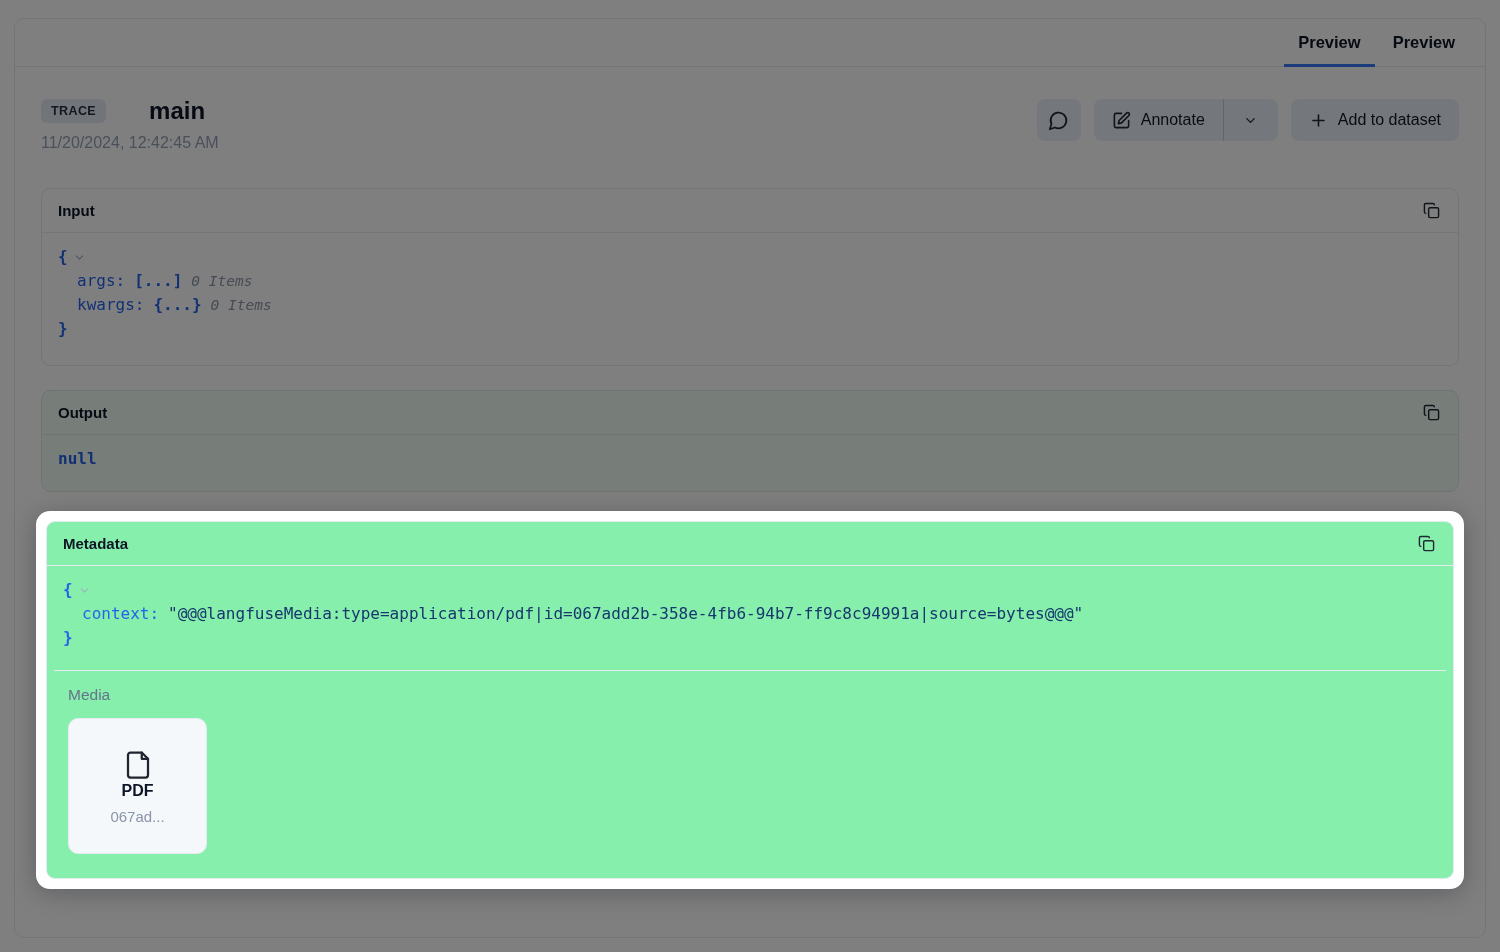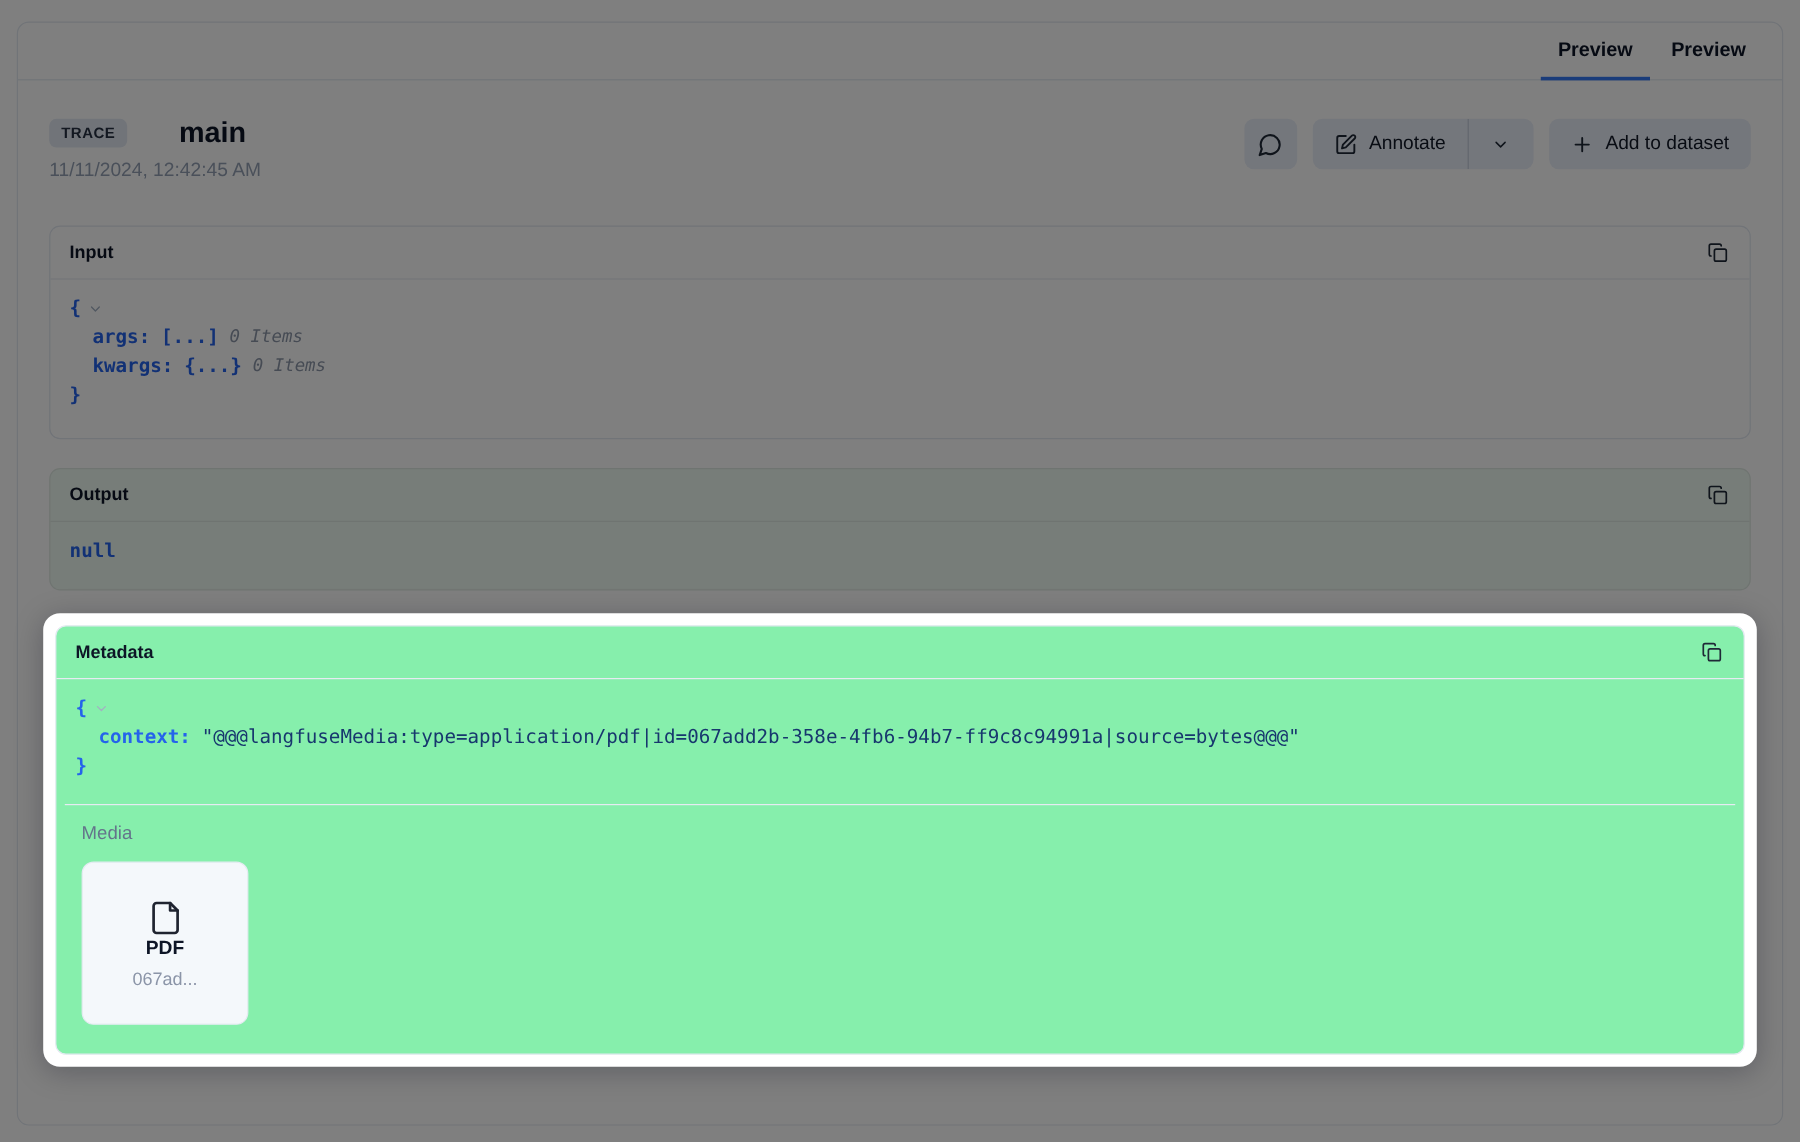--- a/index.html
+++ b/index.html
@@ -168,21 +168,21 @@
     text-align: right;
   }
   .panel.output-panel .panel-header { border-bottom-color: #dfe9e2; }
   .panel.output-panel .panel-body { padding-bottom: 20px; }
 
   
   .json { font-family: "DejaVu Sans Mono", monospace; font-size: 16px; }
   .json-line { line-height: 24px; white-space: nowrap; display: flex; align-items: center; }
   .indent-1 { padding-left: 19px; }
   .j-brace { color: #2563eb; font-weight: bold; }
-  .j-key { color: #2563eb; font-weight: bold; margin-right: 9px; }
+  .j-key { color: #2563eb; font-weight: normal; margin-right: 9px; }
   .j-collapsed { color: #2563eb; font-weight: bold; margin-right: 9px; }
   .j-count { color: #8c96a8; font-style: italic; font-size: 14.5px; }
   .j-string { color: #17376e; }
   .j-null { color: #2563eb; font-weight: bold; }
   .j-caret {
     color: #a3b0c2;
     margin-left: 5px;
     display: inline-flex;
     cursor: pointer;
   }
@@ -237,21 +237,21 @@
       <span>Preview</span>
     </div>
   </div>
 
   <div class="header-row">
     <div class="title-block">
       <div class="title-line">
         <span class="badge">TRACE</span>
         <span class="trace-title">main</span>
       </div>
-      <div class="timestamp">11/11/2024, 12:42:45 AM</div>
+      <div class="timestamp">11/20/2024, 12:42:45 AM</div>
     </div>
 
     <div class="actions">
       <button class="icon-btn">
         <span>
           <svg class="ic" width="21" height="21" viewBox="0 0 24 24" fill="none" stroke="#1f2937" stroke-width="2" stroke-linecap="round" stroke-linejoin="round">
               <path d="M7.9 20A9 9 0 1 0 4 16.1L2 22Z"></path>
             </svg>
         </span>
       </button>

